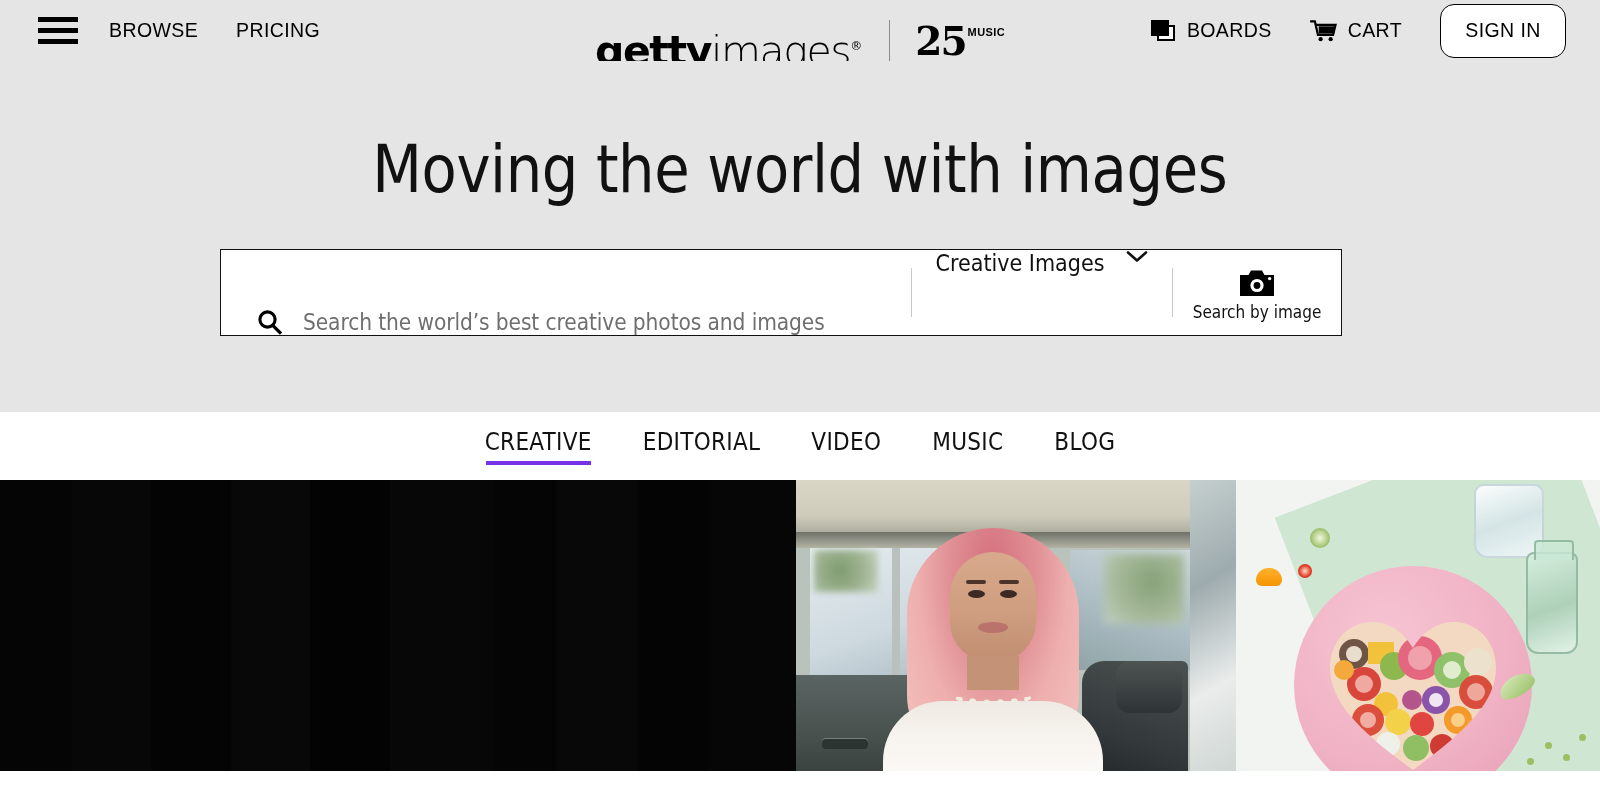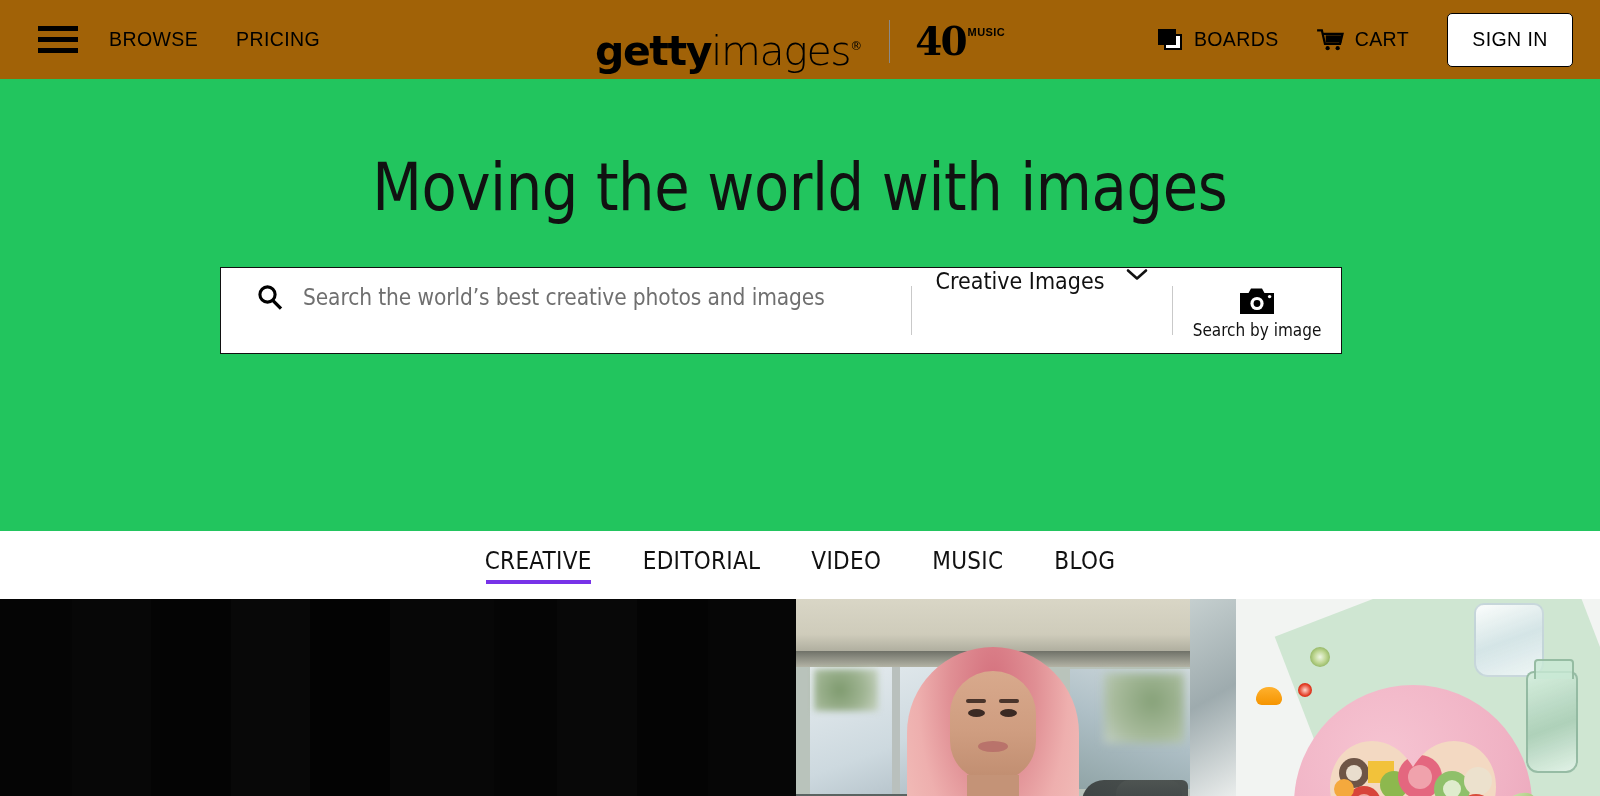--- a/index.html
+++ b/index.html
@@ -17,23 +17,23 @@
   .page {
     position: relative;
     width: 1600px;
     height: 796px;
     background: #ffffff;
   }
 
   
   .header {
     position: relative;
-    height: 79px;
+    height: 61px;
     width: 100%;
-    background: #a16207;
+    background: #e5e5e5;
     display: flex;
     align-items: center;
     padding: 0 22px 0 38px;
   }
 
   .header-left {
     display: flex;
     align-items: center;
     gap: 0px;
     flex: 0 0 auto;
@@ -179,39 +179,39 @@
     width: 27px;
     height: 22px;
     margin-right: 11px;
     flex: 0 0 auto;
   }
 
   .signin-btn {
     width: 126px;
     height: 54px;
     border: 1.6px solid #000000;
-    border-radius: 5px;
+    border-radius: 14px;
     background: #ffffff;
     display: flex;
     align-items: center;
     justify-content: center;
     font-size: 19.5px;
     letter-spacing: 0.4px;
     color: #000000;
     cursor: pointer;
     font-family: "Liberation Sans", sans-serif;
     text-transform: uppercase;
-    margin-right: 5px;
+    margin-right: 12px;
   }
 
   
   .hero {
-    height: 452px;
+    height: 351px;
     width: 100%;
-    background: #22c55e;
+    background: #e5e5e5;
     display: flex;
     flex-direction: column;
     align-items: center;
     position: relative;
   }
 
   .hero-title {
     font-family: "DejaVu Sans Condensed", "Liberation Sans Narrow", "Liberation Sans", sans-serif;
     font-weight: 300;
     font-size: 66px;
@@ -232,24 +232,23 @@
     height: 87px;
     background: #ffffff;
     border: 1.5px solid #111111;
     display: flex;
     align-items: stretch;
   }
 
   .search-field {
     flex: 1 1 auto;
     display: flex;
-    align-items: flex-start;
+    align-items: flex-end;
     padding-left: 36px;
     min-width: 0;
-    margin-top: 16px;
   }
 
   .search-icon {
     width: 26px;
     height: 26px;
     flex: 0 0 auto;
     margin-right: 20px;
   }
 
   .search-input {
@@ -555,21 +554,21 @@
       <div class="nav-text">PRICING</div>
     </div>
 
     <div class="header-center">
       <div class="logo-wrap">
         <div class="logo-text">
           <span class="bold">getty</span><span class="light">images</span><span class="logo-reg">®</span>
         </div>
         <div class="logo-divider"></div>
         <div class="anniversary">
-          <span class="anniv-num">40</span>
+          <span class="anniv-num">25</span>
           <span class="anniv-years">MUSIC</span>
         </div>
       </div>
     </div>
 
     <div class="header-right">
       <div class="hr-item">
         <span class="boards-icon">
           <span class="sq-back"></span>
           <span class="sq-front"></span>

